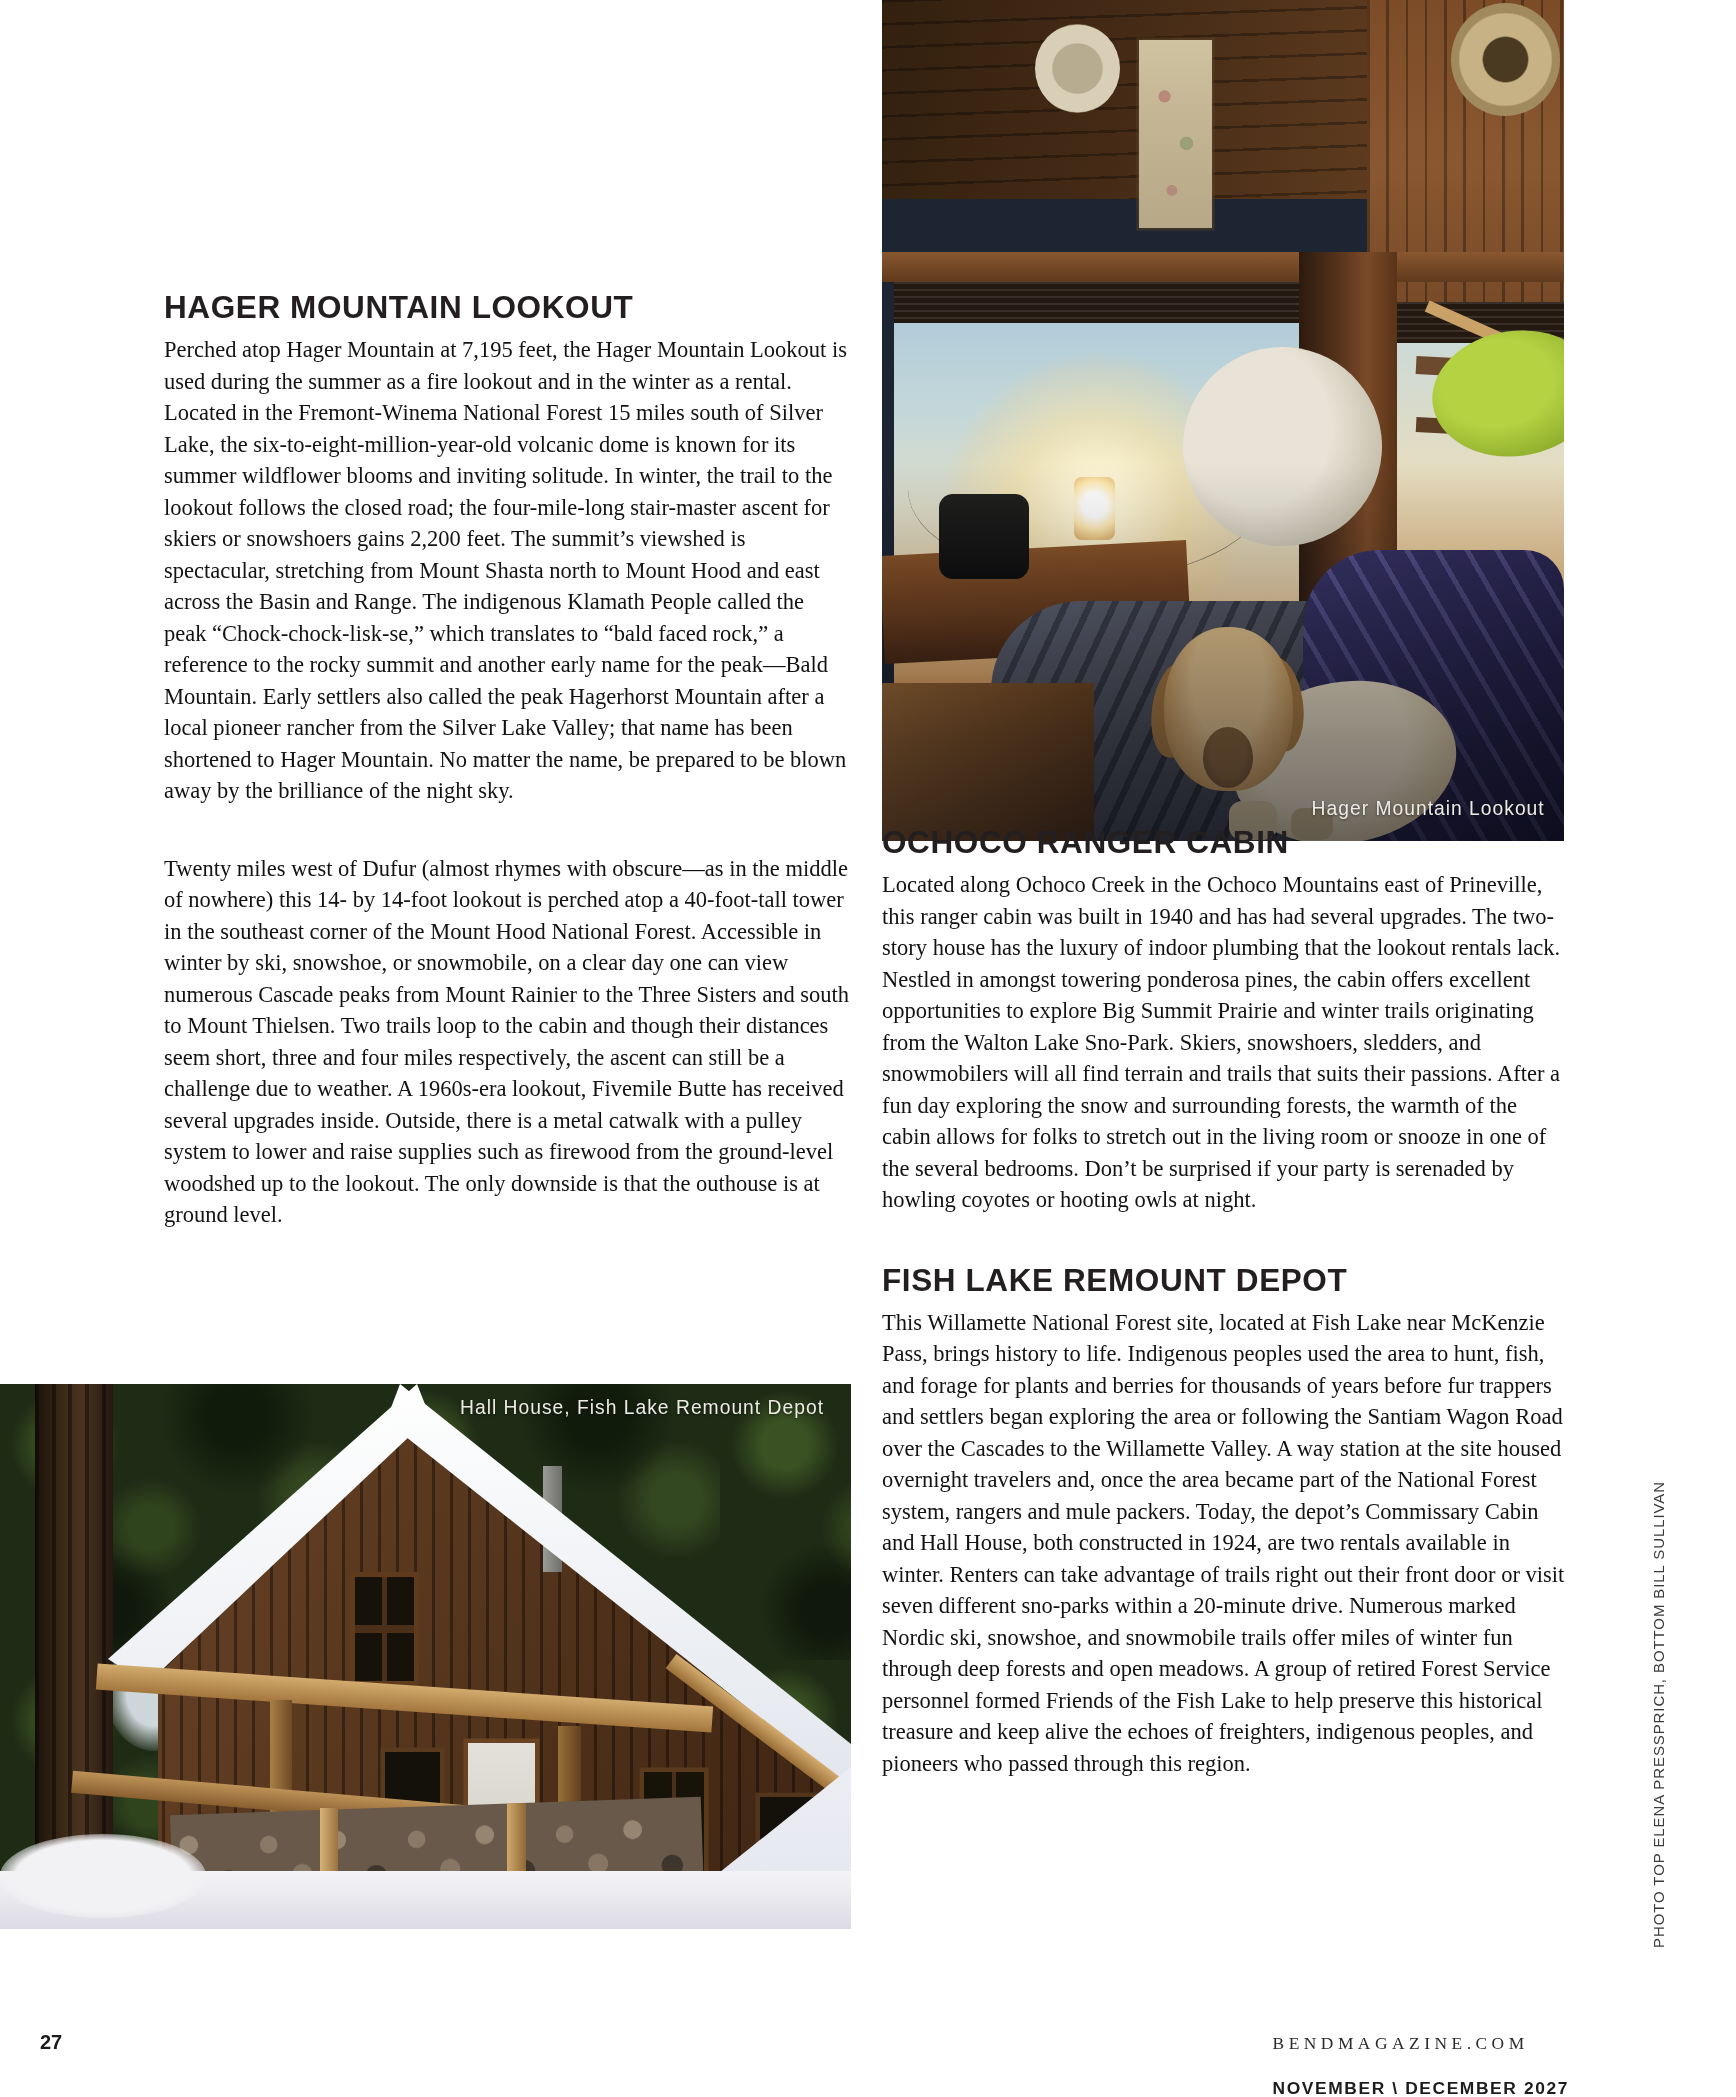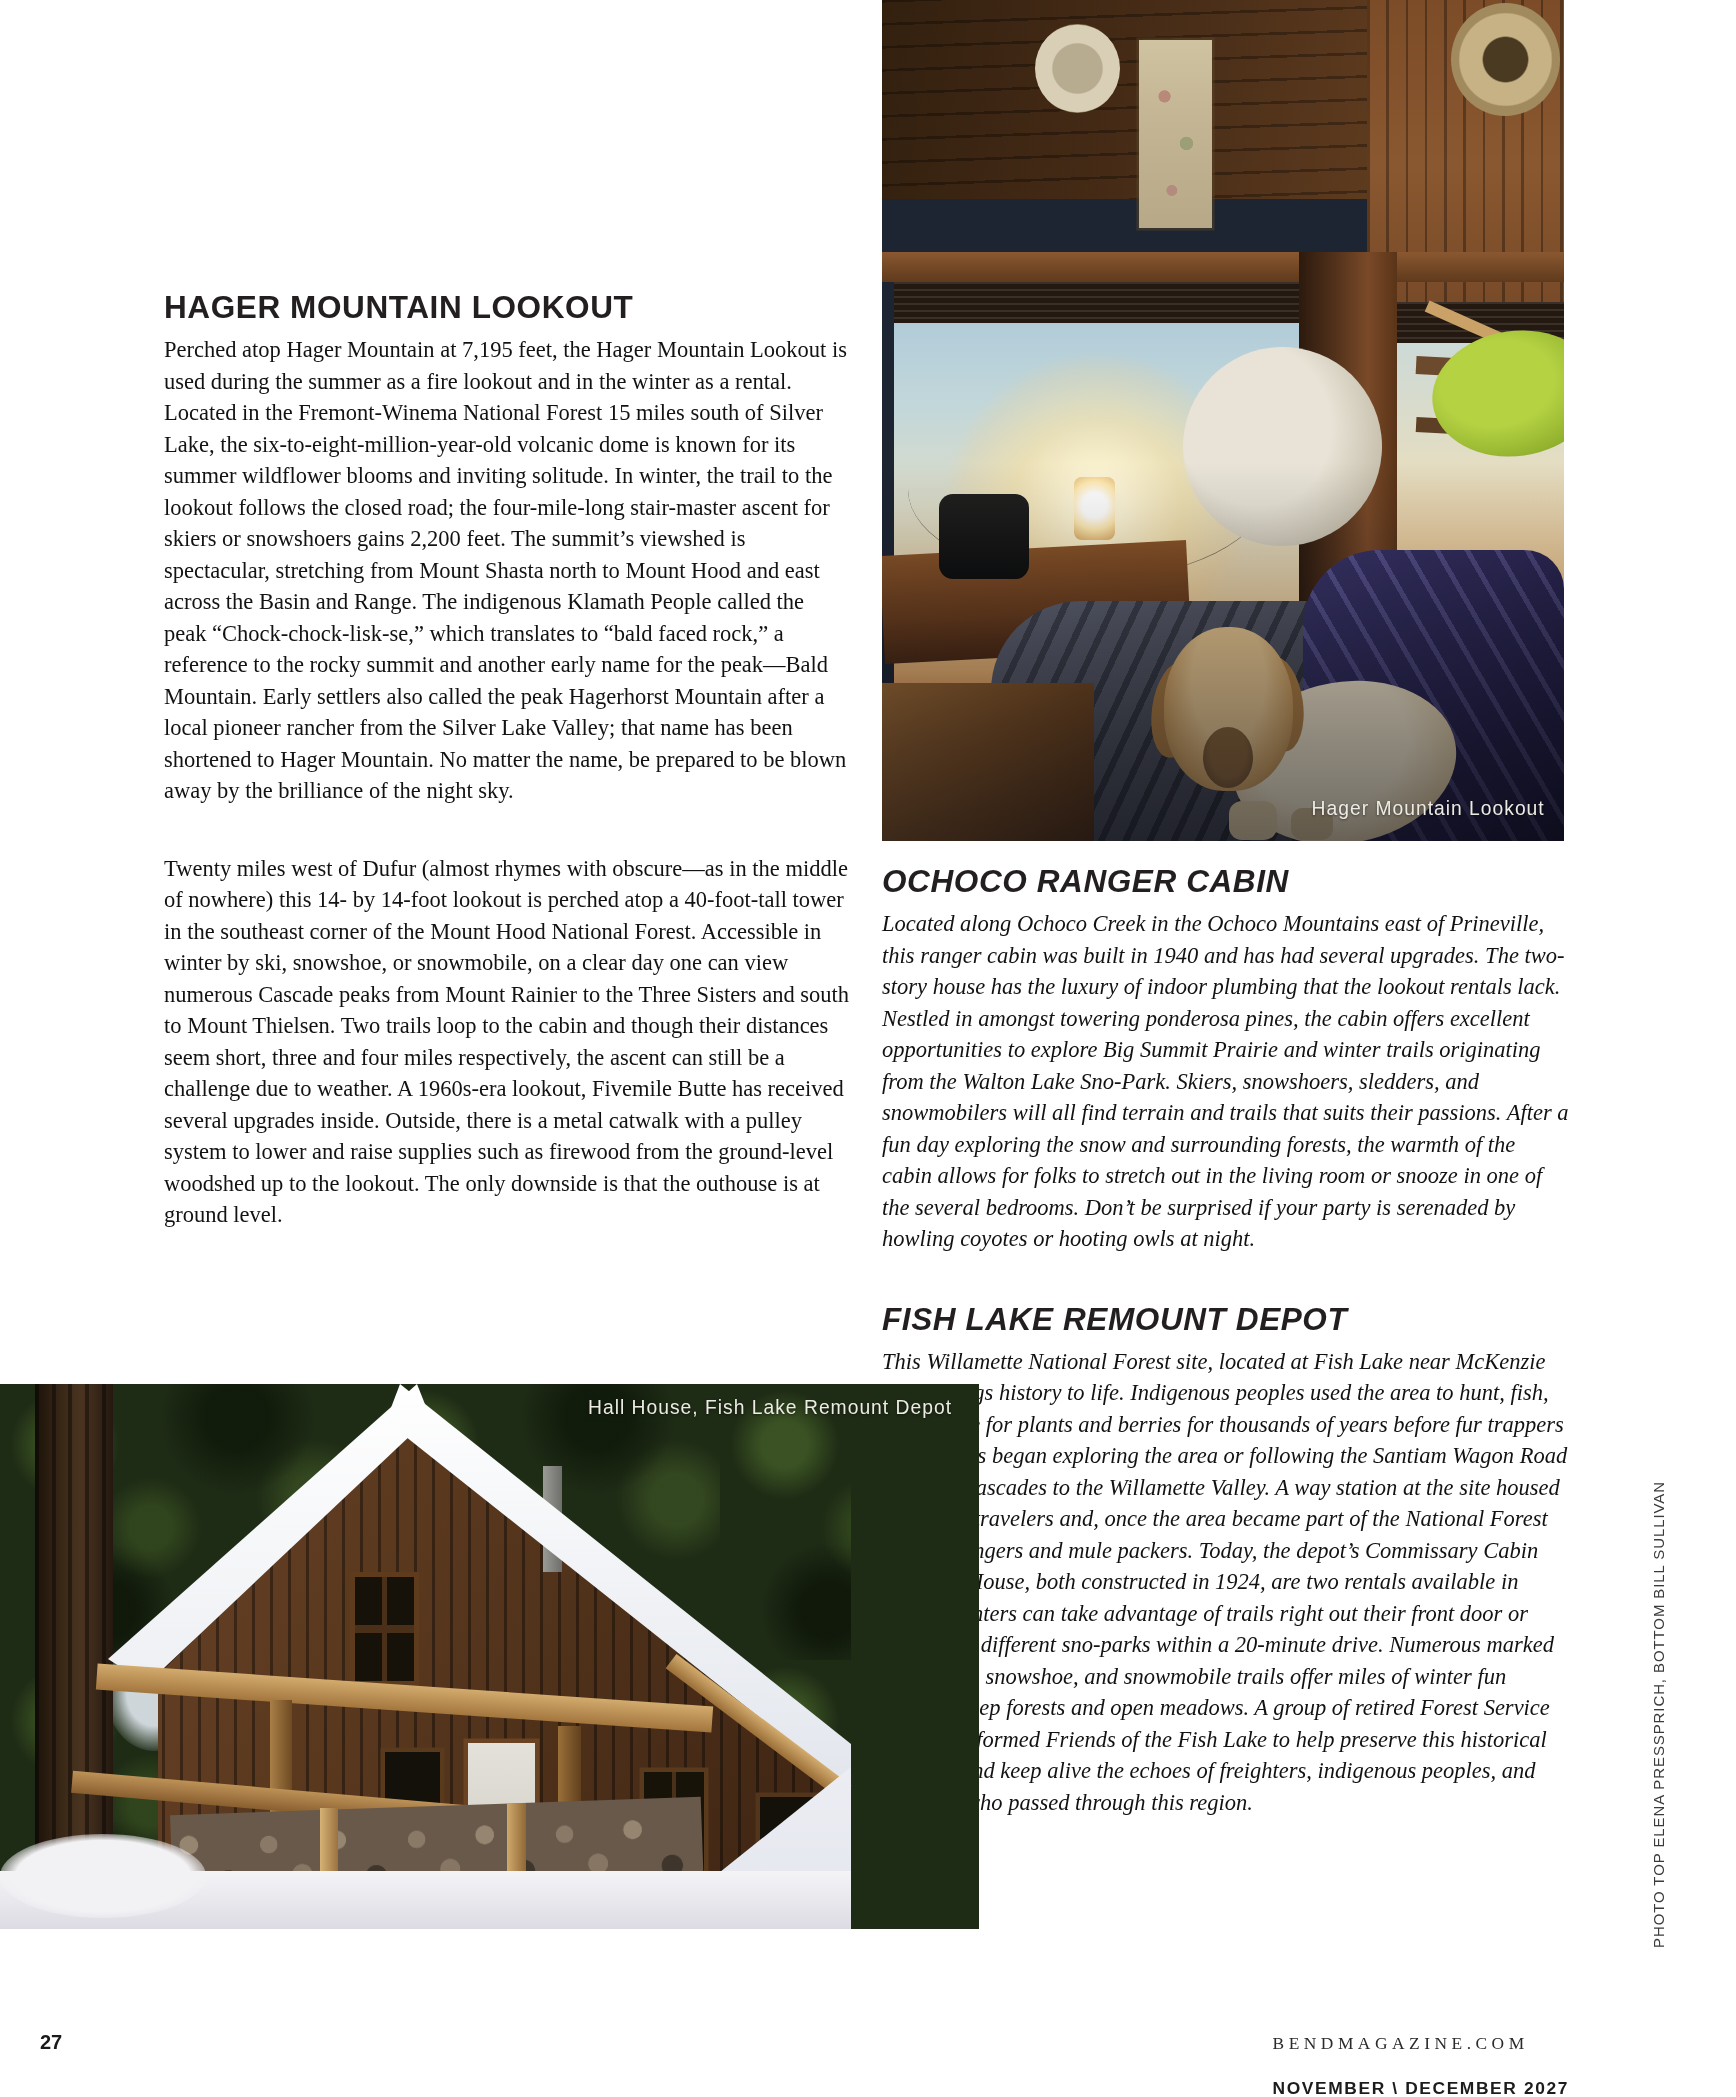--- a/index.html
+++ b/index.html
@@ -1,21 +1,21 @@
 <!DOCTYPE html>
 <html style="font-size:10.3px"><head>
 <meta charset="utf-8">
 <style>
   html,body{margin:0;padding:0;background:#ffffff;}
   body{width:1736px;height:2097px;position:relative;font-family:"Liberation Serif",serif;color:#141414;}
 
   
   .col{position:absolute;width:687px;}
   .col-left{left:164px;top:289px;}
-  .col-right{left:882px;top:863px;font-style:italic;}
+  .col-right{left:882px;top:824px;}
   .article + .article{margin-top:46px;}
   .article h2{
     margin:0 0 9px 0;
     font-family:"Liberation Sans",sans-serif;
     font-size:31.5px;line-height:36px;font-weight:600;letter-spacing:0.6px;
     color:#231f20;
   }
   .article p{
     margin:0;
     font-size:22.5px;line-height:31.5px;color:#121212;
@@ -100,21 +100,21 @@
     background:radial-gradient(ellipse at 50% 40%,#8a6438 0 50%,#5f422a 100%);}
   .ph-paw1{left:347px;top:801px;width:48px;height:39px;border-radius:13px;background:#ddc9a0;}
   .ph-paw2{left:409px;top:808px;width:42px;height:32px;border-radius:11.6px;background:#cdb88e;}
   .ph-table{left:0;top:683px;width:212px;height:158px;
     background:linear-gradient(135deg,#a06c34 0%,#7c4e22 45%,#4c2c12 100%);}
   .ph-vignette{left:0;top:0;width:682px;height:841px;
     background:linear-gradient(180deg,rgba(8,10,18,0) 55%,rgba(8,10,18,.42) 88%,rgba(8,10,18,.55) 100%);}
   .ph-caption{right:19.3px;bottom:20.6px;}
 
   
-  .photo-hall{left:0;top:1384px;width:979px;height:545px;background:#1e2b15;}
+  .photo-hall{left:0;top:1384px;width:851px;height:545px;background:#1e2b15;}
   .fh-forest{left:0;top:0;width:851px;height:545px;
     background-color:#1e2b15;
     background-image:
       radial-gradient(circle at 18% 22%,rgba(104,146,58,.38) 0 23px,rgba(0,0,0,0) 55px),
       radial-gradient(circle at 66% 12%,rgba(16,26,10,.9) 0 32px,rgba(0,0,0,0) 77px),
       radial-gradient(circle at 42% 52%,rgba(88,124,46,.30) 0 22px,rgba(0,0,0,0) 51px),
       radial-gradient(circle at 88% 42%,rgba(110,150,62,.26) 0 26px,rgba(0,0,0,0) 61px),
       radial-gradient(circle at 30% 82%,rgba(14,22,9,.85) 0 28px,rgba(0,0,0,0) 67px);
     background-size:360px 276px;}
   .fh-lightpatch{left:106px;top:251px;width:96px;height:116px;border-radius:50%;

